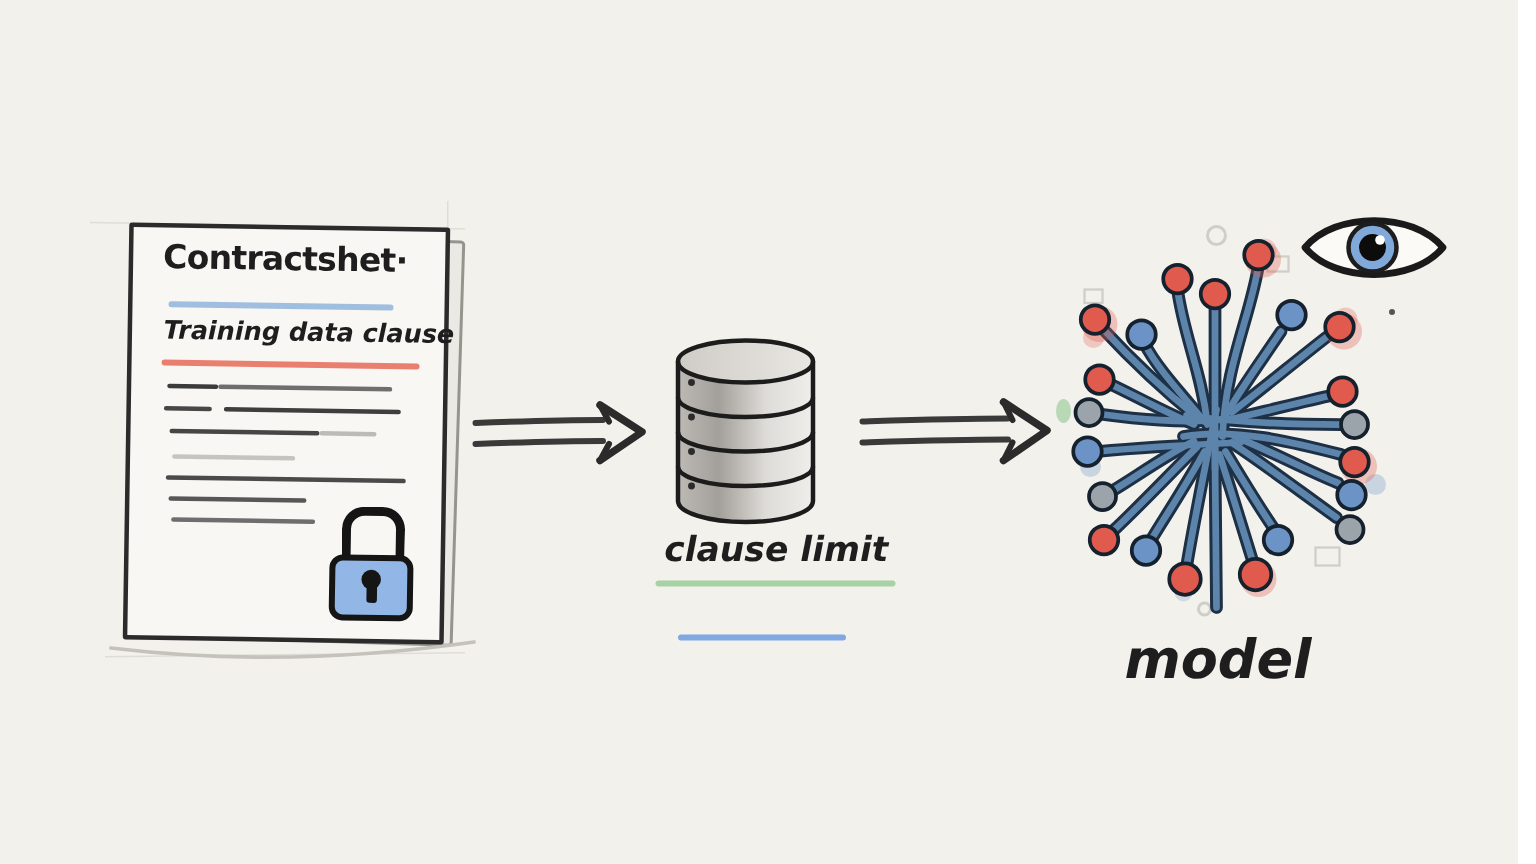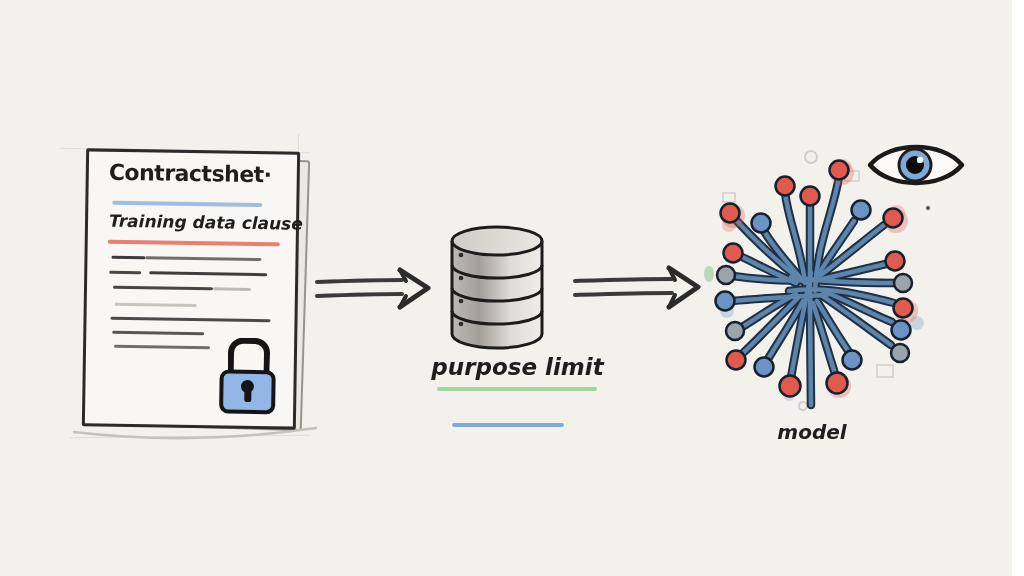--- a/index.html
+++ b/index.html
@@ -34,21 +34,21 @@
   .keyhole{position:absolute;left:50%;top:6px;transform:translateX(-50%);width:13px;height:13px;background:#151515;border-radius:50%;}
   .keyhole::after{content:'';position:absolute;left:50%;top:8px;transform:translateX(-50%);width:7px;height:14px;background:#151515;border-radius:2px;}
   .sketch-line{background:#c8c6c1;opacity:.45;}
 
   
   .cap{font-weight:bold;font-style:italic;text-align:center;}
   .db-cap1{left:430px;top:354px;width:175px;font-size:23px;}
   .u-green{left:437px;top:387px;width:160px;height:3.5px;background:var(--underline_green);border-radius:2px;}
   .db-cap2{left:432px;top:392px;width:160px;font-size:23px;}
   .u-ret{left:452px;top:423px;width:112px;height:3.5px;background:var(--underline_retention_blue);border-radius:2px;}
-  .model-cap{left:737px;top:420px;width:150px;font-size:20px;}
+  .model-cap{left:737px;top:420px;width:150px;font-size:36px;}
 
   
   .trace-o{stroke:var(--trace_outline);stroke-width:8.5;fill:none;stroke-linecap:round;}
   .trace-i{stroke:var(--trace_fill);stroke-width:4.5;fill:none;stroke-linecap:round;}
   .node{stroke:#16212e;stroke-width:2.5;}
   .node-red{fill:var(--node_red);}
   .node-blue{fill:var(--node_blue);}
   .node-gray{fill:var(--node_gray);}
   .halo{opacity:.32;}
   .deco{stroke:#b2b0ab;fill:none;opacity:.55;}
@@ -126,21 +126,21 @@
     <ellipse cx="50" cy="21" rx="45" ry="14" fill="none" stroke="#1c1c1c" stroke-width="3"></ellipse>
     <path d="M5 45 A45 13 0 0 0 95 45" fill="none" stroke="#1c1c1c" stroke-width="3"></path>
     <path d="M5 68 A45 13 0 0 0 95 68" fill="none" stroke="#1c1c1c" stroke-width="3"></path>
     <path d="M5 91 A45 13 0 0 0 95 91" fill="none" stroke="#1c1c1c" stroke-width="3"></path>
     <circle cx="14" cy="35" r="2.3" fill="#2b2b2b"></circle>
     <circle cx="14" cy="58" r="2.3" fill="#2b2b2b"></circle>
     <circle cx="14" cy="81" r="2.3" fill="#2b2b2b"></circle>
     <circle cx="14" cy="104" r="2.3" fill="#2b2b2b"></circle>
   </svg>
 
-  <div class="abs cap db-cap1 nowrap">purpose limit</div>
+  <div class="abs cap db-cap1 nowrap">clause limit</div>
   <div class="abs u-green"></div>
   <div class="abs u-ret"></div>
 
   <svg class="abs" style="left:693px;top:133px;" width="240" height="292" viewBox="0 0 240 292">
     <defs>
       <path id="t1" d="M122 158 C124 110 140 80 146 44"></path>
       <path id="t2" d="M112 150 C108 115 96 90 92 60"></path>
       <path id="t3" d="M117 180 C117 130 117 100 117 70"></path>
       <path id="t4" d="M110 148 C95 130 78 112 70 96"></path>
       <path id="t5" d="M105 145 C80 125 55 100 42 86"></path>

